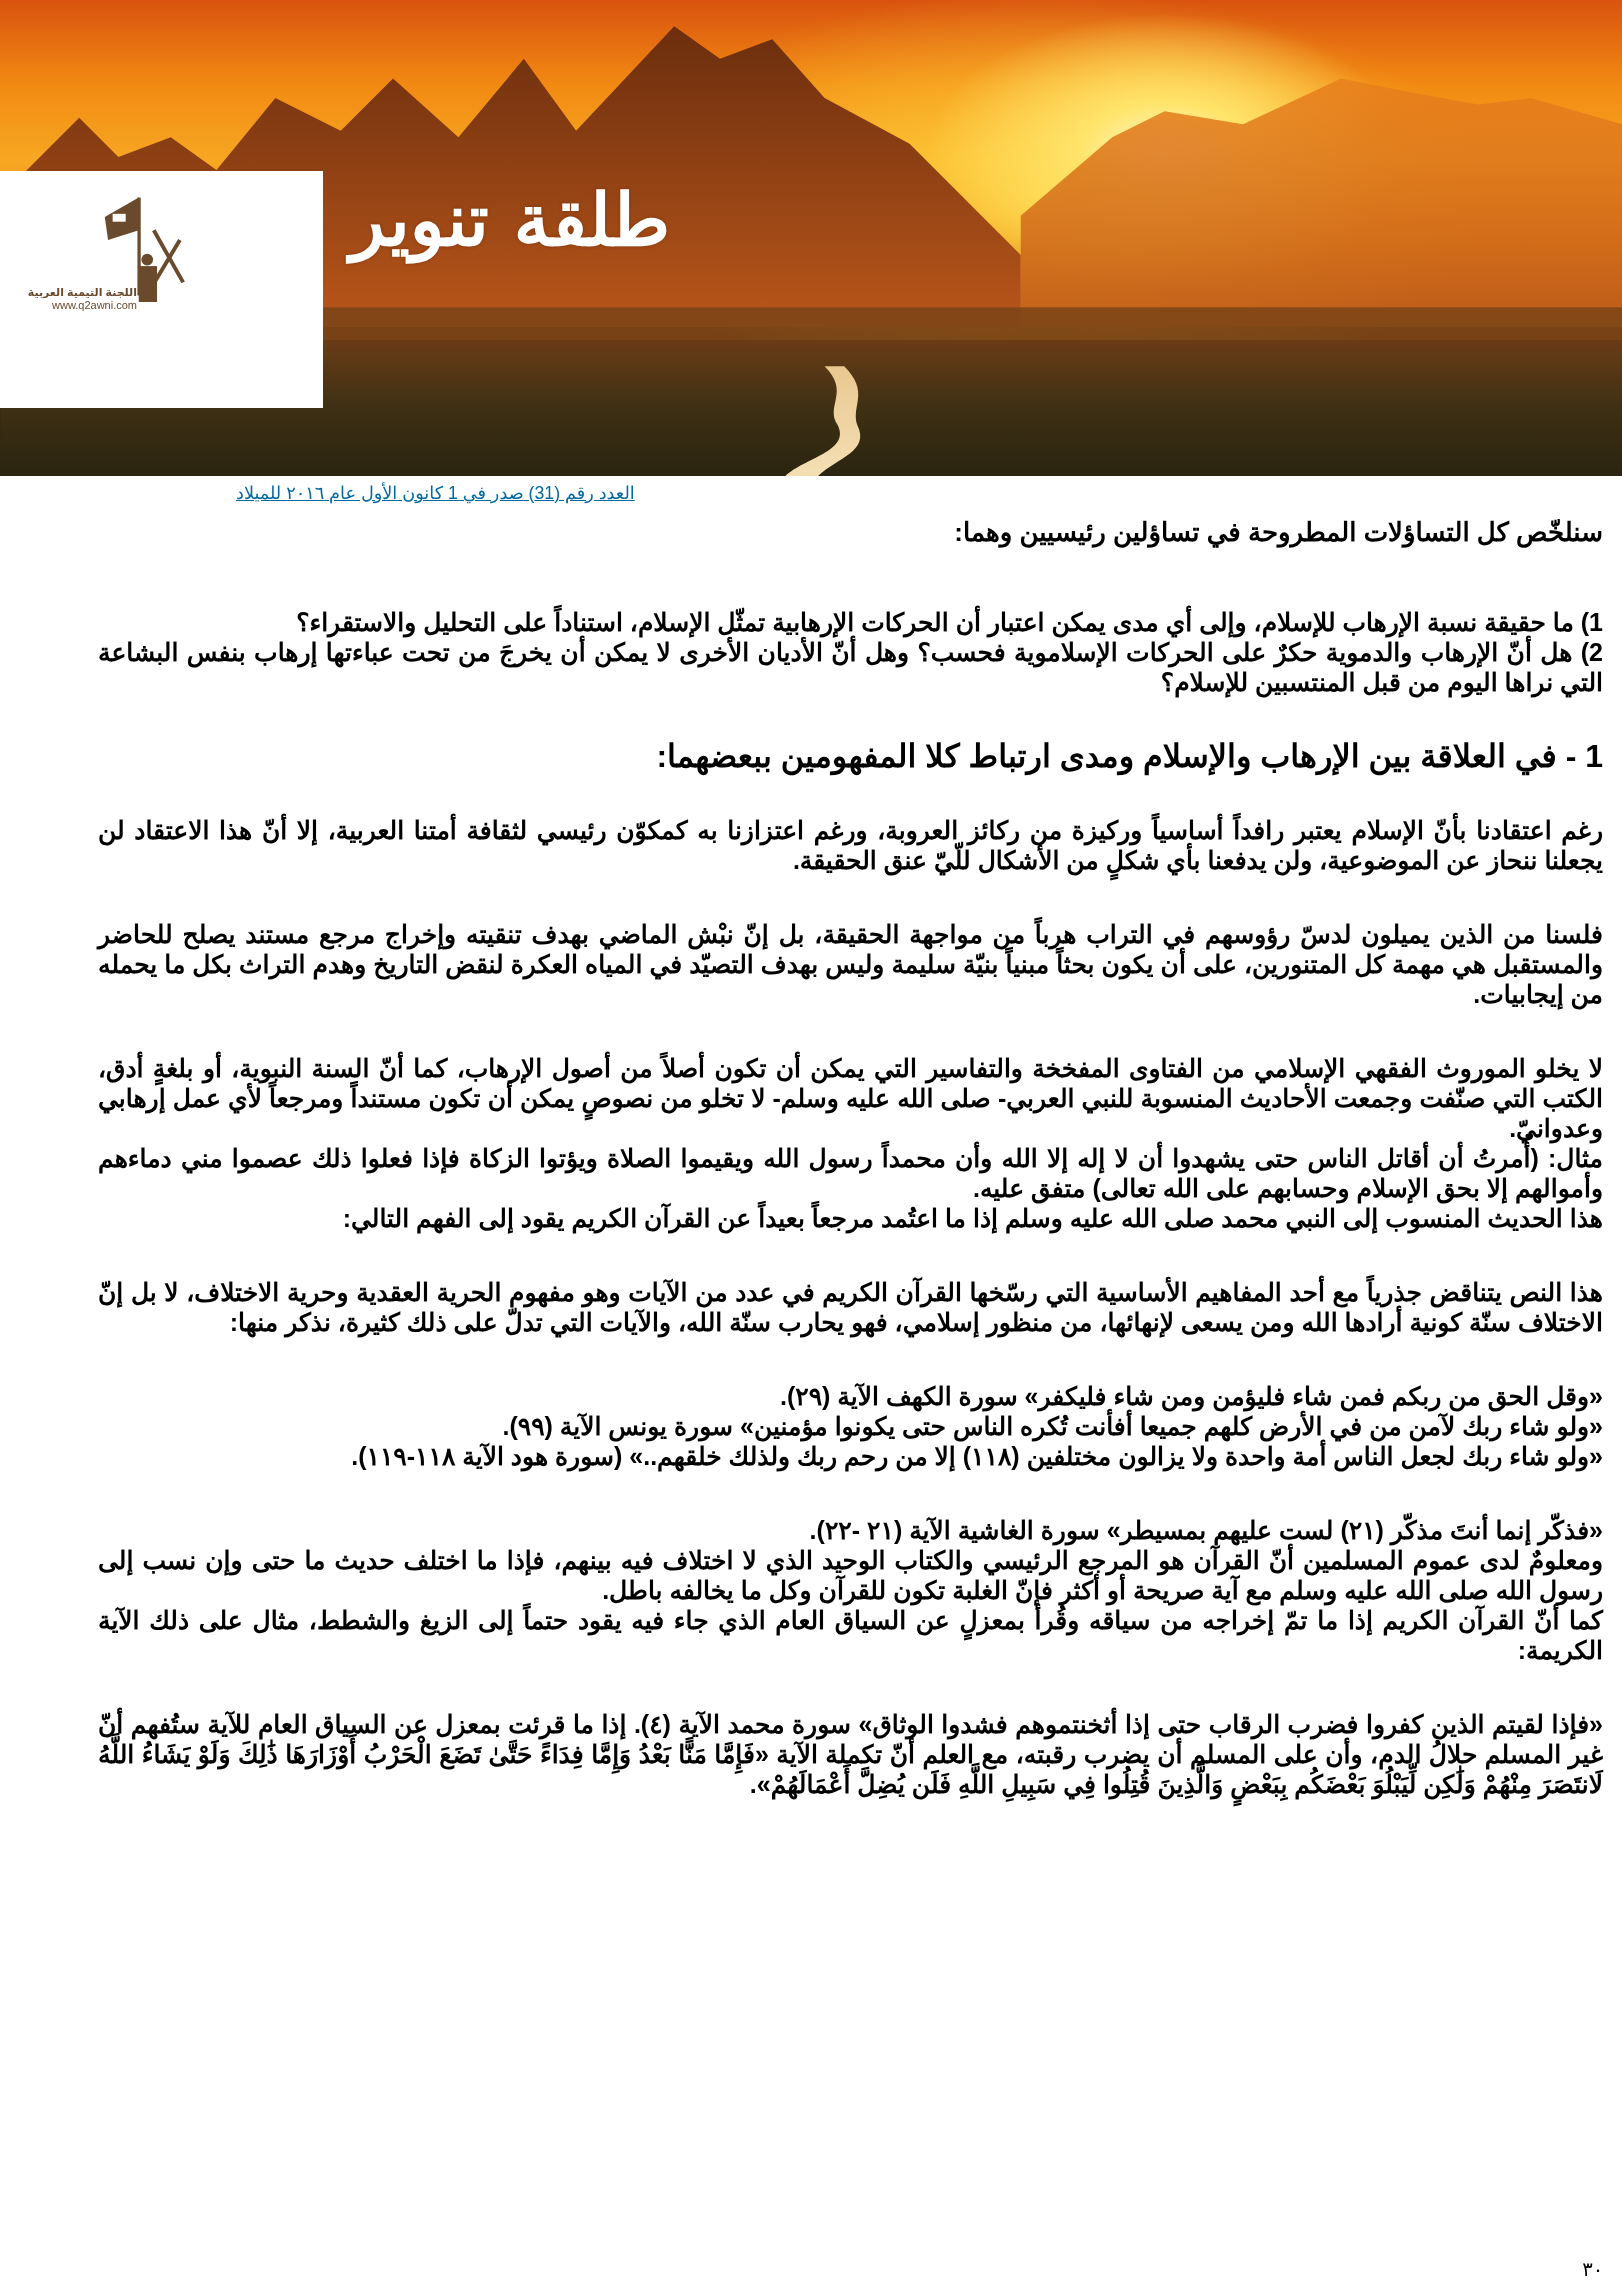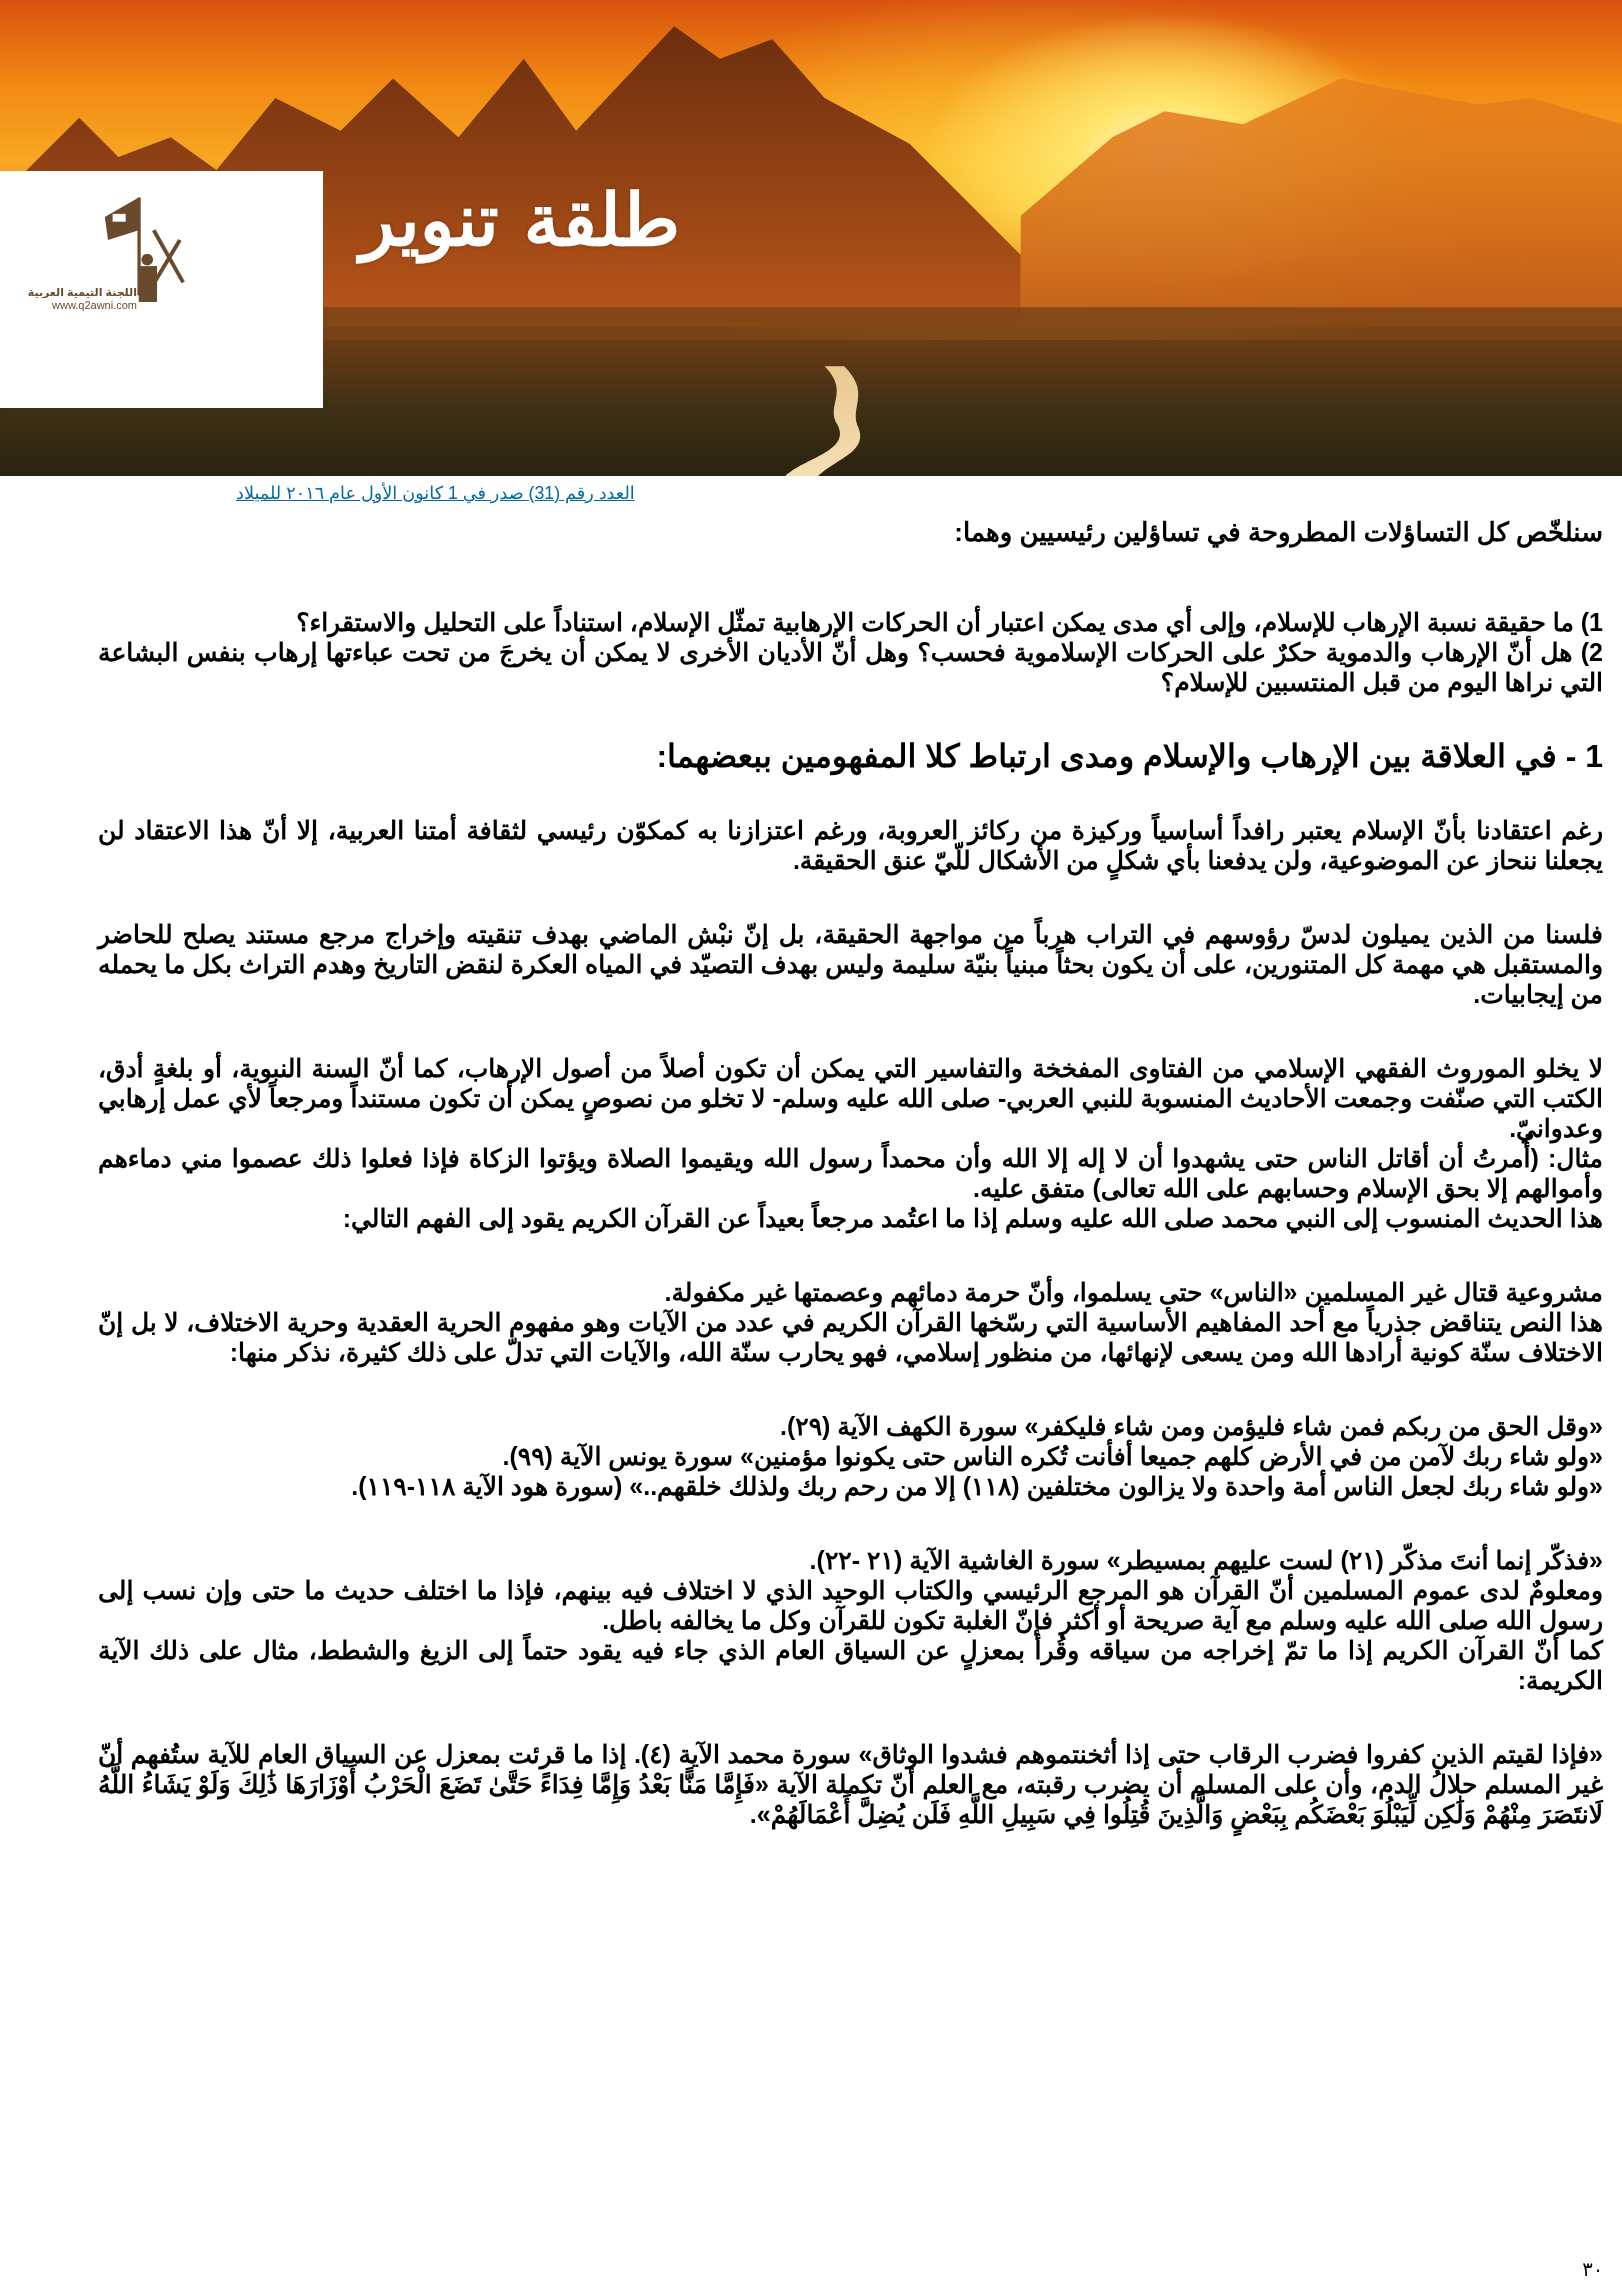--- a/index.html
+++ b/index.html
@@ -23,21 +23,20 @@
     position: absolute; left: 26px; top: 115px; width: 111px; font-size: 11px; line-height: 13px;
     color: #6a4a2c; text-align: right; font-weight: bold;
   }
   .logo-url {
     position: absolute; left: 26px; top: 128px; width: 111px; font-size: 11px; color: #6a4a2c; text-align: right;
   }
   .title-calligraphy {
     position: absolute; left: 350px; top: 177px; color: #ffffff; font-family: "DejaVu Serif", serif;
     font-size: 72px; font-weight: bold; letter-spacing: -2.6px; text-shadow: 0 0 3.9px rgba(80,30,0,0.4);
     direction: rtl;
-    margin-left: 10px;
   }
   .issue-line {
     position: absolute; left: 236px; top: 483px; width: 471px; text-align: left; direction: rtl;
     color: #0369a1; font-size: 17.7px; font-family: "Liberation Sans", sans-serif; text-decoration: underline;
   }
   .content {
     position: absolute; left: 98px; top: 517px; width: 1505px; direction: rtl; text-align: justify;
     color: #000000; font-family: "Liberation Sans", sans-serif; font-size: 25px; line-height: 30px;
     font-weight: bold;
   }
@@ -110,21 +109,20 @@
   <p class="section-title">1 - في العلاقة بين الإرهاب والإسلام ومدى ارتباط كلا المفهومين ببعضهما:</p>
   <div class="gap-l"></div>
   <p>رغم اعتقادنا بأنّ الإسلام يعتبر رافداً أساسياً وركيزة من ركائز العروبة، ورغم اعتزازنا به كمكوّن رئيسي لثقافة أمتنا العربية، إلا أنّ هذا الاعتقاد لن يجعلنا ننحاز عن الموضوعية، ولن يدفعنا بأي شكلٍ من الأشكال للّيّ عنق الحقيقة.</p>
   <div class="gap-l"></div>
   <p>فلسنا من الذين يميلون لدسّ رؤوسهم في التراب هرباً من مواجهة الحقيقة، بل إنّ نبْش الماضي بهدف تنقيته وإخراج مرجع مستند يصلح للحاضر والمستقبل هي مهمة كل المتنورين، على أن يكون بحثاً مبنياً بنيّة سليمة وليس بهدف التصيّد في المياه العكرة لنقض التاريخ وهدم التراث بكل ما يحمله من إيجابيات.</p>
   <div class="gap-l"></div>
   <p>لا يخلو الموروث الفقهي الإسلامي من الفتاوى المفخخة والتفاسير التي يمكن أن تكون أصلاً من أصول الإرهاب، كما أنّ السنة النبوية، أو بلغةٍ أدق، الكتب التي صنّفت وجمعت الأحاديث المنسوبة للنبي العربي- صلى الله عليه وسلم- لا تخلو من نصوصٍ يمكن أن تكون مستنداً ومرجعاً لأي عمل إرهابي وعدوانيّ.</p>
   <p>مثال: (أُمرتُ أن أقاتل الناس حتى يشهدوا أن لا إله إلا الله وأن محمداً رسول الله ويقيموا الصلاة ويؤتوا الزكاة فإذا فعلوا ذلك عصموا مني دماءهم وأموالهم إلا بحق الإسلام وحسابهم على الله تعالى) متفق عليه.</p>
   <p>هذا الحديث المنسوب إلى النبي محمد صلى الله عليه وسلم إذا ما اعتُمد مرجعاً بعيداً عن القرآن الكريم يقود إلى الفهم التالي:</p>
   <div class="gap-l"></div>
-  <p>مشروعية قتال غير المسلمين «الناس» حتى يسلموا، وأنّ حرمة دمائهم وعصمتها غير مكفولة.</p>
   <p>هذا النص يتناقض جذرياً مع أحد المفاهيم الأساسية التي رسّخها القرآن الكريم في عدد من الآيات وهو مفهوم الحرية العقدية وحرية الاختلاف، لا بل إنّ الاختلاف سنّة كونية أرادها الله ومن يسعى لإنهائها، من منظور إسلامي، فهو يحارب سنّة الله، والآيات التي تدلّ على ذلك كثيرة، نذكر منها:</p>
   <div class="gap-l"></div>
   <p>«وقل الحق من ربكم فمن شاء فليؤمن ومن شاء فليكفر» سورة الكهف الآية (٢٩).</p>
   <p>«ولو شاء ربك لآمن من في الأرض كلهم جميعا أفأنت تُكره الناس حتى يكونوا مؤمنين» سورة يونس الآية (٩٩).</p>
   <p>«ولو شاء ربك لجعل الناس أمة واحدة ولا يزالون مختلفين (١١٨) إلا من رحم ربك ولذلك خلقهم..» (سورة هود الآية ١١٨-١١٩).</p>
   <div class="gap-l"></div>
   <p>«فذكّر إنما أنتَ مذكّر (٢١) لست عليهم بمسيطر» سورة الغاشية الآية (٢١ -٢٢).</p>
   <p>ومعلومٌ لدى عموم المسلمين أنّ القرآن هو المرجع الرئيسي والكتاب الوحيد الذي لا اختلاف فيه بينهم، فإذا ما اختلف حديث ما حتى وإن نسب إلى رسول الله صلى الله عليه وسلم مع آية صريحة أو أكثر فإنّ الغلبة تكون للقرآن وكل ما يخالفه باطل.</p>
   <p>كما أنّ القرآن الكريم إذا ما تمّ إخراجه من سياقه وقُرأ بمعزلٍ عن السياق العام الذي جاء فيه يقود حتماً إلى الزيغ والشطط، مثال على ذلك الآية الكريمة:</p>
   <div class="gap-l"></div>

